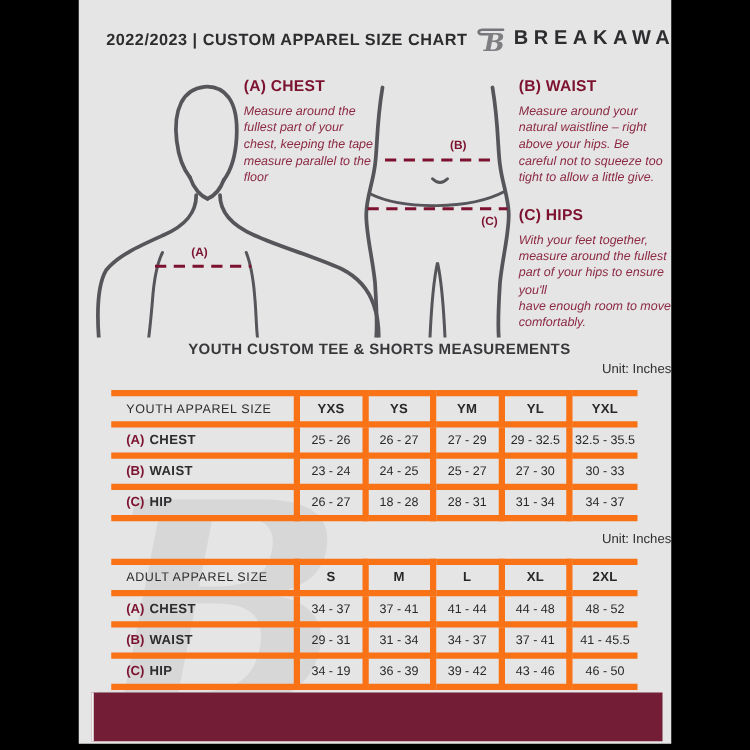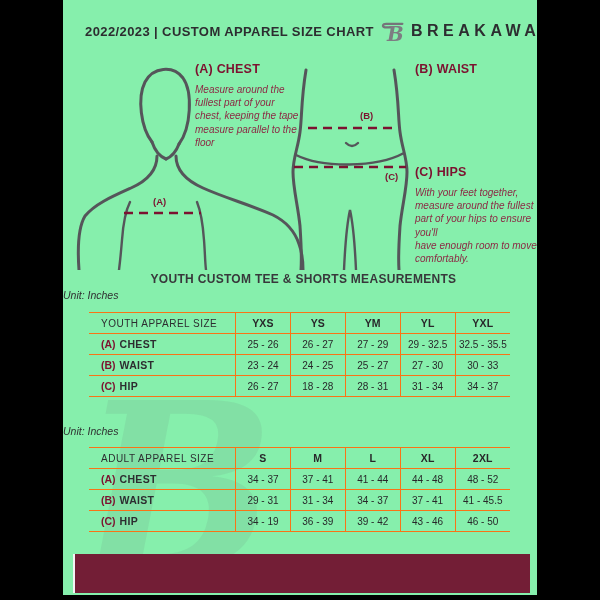--- a/index.html
+++ b/index.html
@@ -3,21 +3,21 @@
 <meta charset="utf-8">
 <style>
   html,body{margin:0;padding:0}
   body{
     width:600px;height:600px;position:relative;overflow:hidden;
     background:#000;
     font-family:"Liberation Sans", sans-serif;
   }
   .page{
     position:absolute;left:63px;top:0;width:474px;height:595px;
-    background:#86efac;overflow:hidden;
+    background:#e5e5e5;overflow:hidden;
   }
   
   .header-title{
     position:absolute;left:22px;top:24px;
     font-size:13px;font-weight:bold;color:#2d2d30;letter-spacing:.4px;
     white-space:nowrap;
   }
   .brand{
     position:absolute;left:316px;top:17px;
     display:flex;align-items:center;gap:5px;
@@ -50,36 +50,36 @@
   .fig .measure-label{
     font-family:"Liberation Sans",sans-serif;font-size:9.5px;font-weight:bold;
     fill:#7c1230;
   }
   
   .section-title{
     position:absolute;left:0;width:481px;text-align:center;
     font-size:12px;font-weight:bold;color:#38383b;letter-spacing:.3px;
   }
   .section-unit{
-    position:absolute;left:0;width:474px;text-align:left;
-    font-size:10.5px;font-style:italic;color:#2f2f31;
+    position:absolute;left:0;width:474px;text-align:right;
+    font-size:10.5px;color:#2f2f31;
   }
   .youth-title{top:272px}
   .youth-unit{top:289px}
   .adult-title{top:408px}
   .adult-unit{top:425px}
   
   .size-table{
     position:absolute;left:26px;width:421px;
     border-collapse:collapse;table-layout:fixed;
   }
   .youth-table{top:312px}
   .adult-table{top:447px}
   .size-table th,.size-table td{
-    border:1px solid #f97316;height:20px;padding:0 2px;
+    border:5px solid #f97316;height:20px;padding:0 2px;
     font-size:10px;color:#28282a;text-align:center;vertical-align:middle;
   }
   .size-table th{font-weight:bold;font-size:10.5px;letter-spacing:.2px}
   .size-table th.rowhead{
     width:132px;text-align:left;padding-left:12px;border-left:none;
     font-weight:normal;font-size:10px;letter-spacing:.5px;color:#2d2d30;
   }
   .size-table td.rowhead{
     text-align:left;padding-left:12px;border-left:none;
   }
@@ -135,20 +135,21 @@
     <line class="measure-line" x1="6" y1="111" x2="118" y2="111"></line>
     <text class="measure-label" x="97" y="124">(C)</text>
   </svg>
 
   <div class="instr instr-chest">
     <h3 class="instr-heading">(A) CHEST</h3>
     <p class="instr-body">Measure around the fullest part of your chest, keeping the tape measure parallel to the floor</p>
   </div>
   <div class="instr instr-waist">
     <h3 class="instr-heading">(B) WAIST</h3>
+    <p class="instr-body">Measure around your natural waistline – right above your hips. Be careful not to squeeze too tight to allow a little give.</p>
   </div>
   <div class="instr instr-hips">
     <h3 class="instr-heading">(C) HIPS</h3>
     <p class="instr-body">With your feet together, measure around the fullest part of your hips to ensure you'll
 have enough room to move comfortably.</p>
   </div>
 
   <div class="watermark">B</div>
 
   <div class="section-title youth-title">YOUTH CUSTOM TEE &amp; SHORTS MEASUREMENTS</div>

